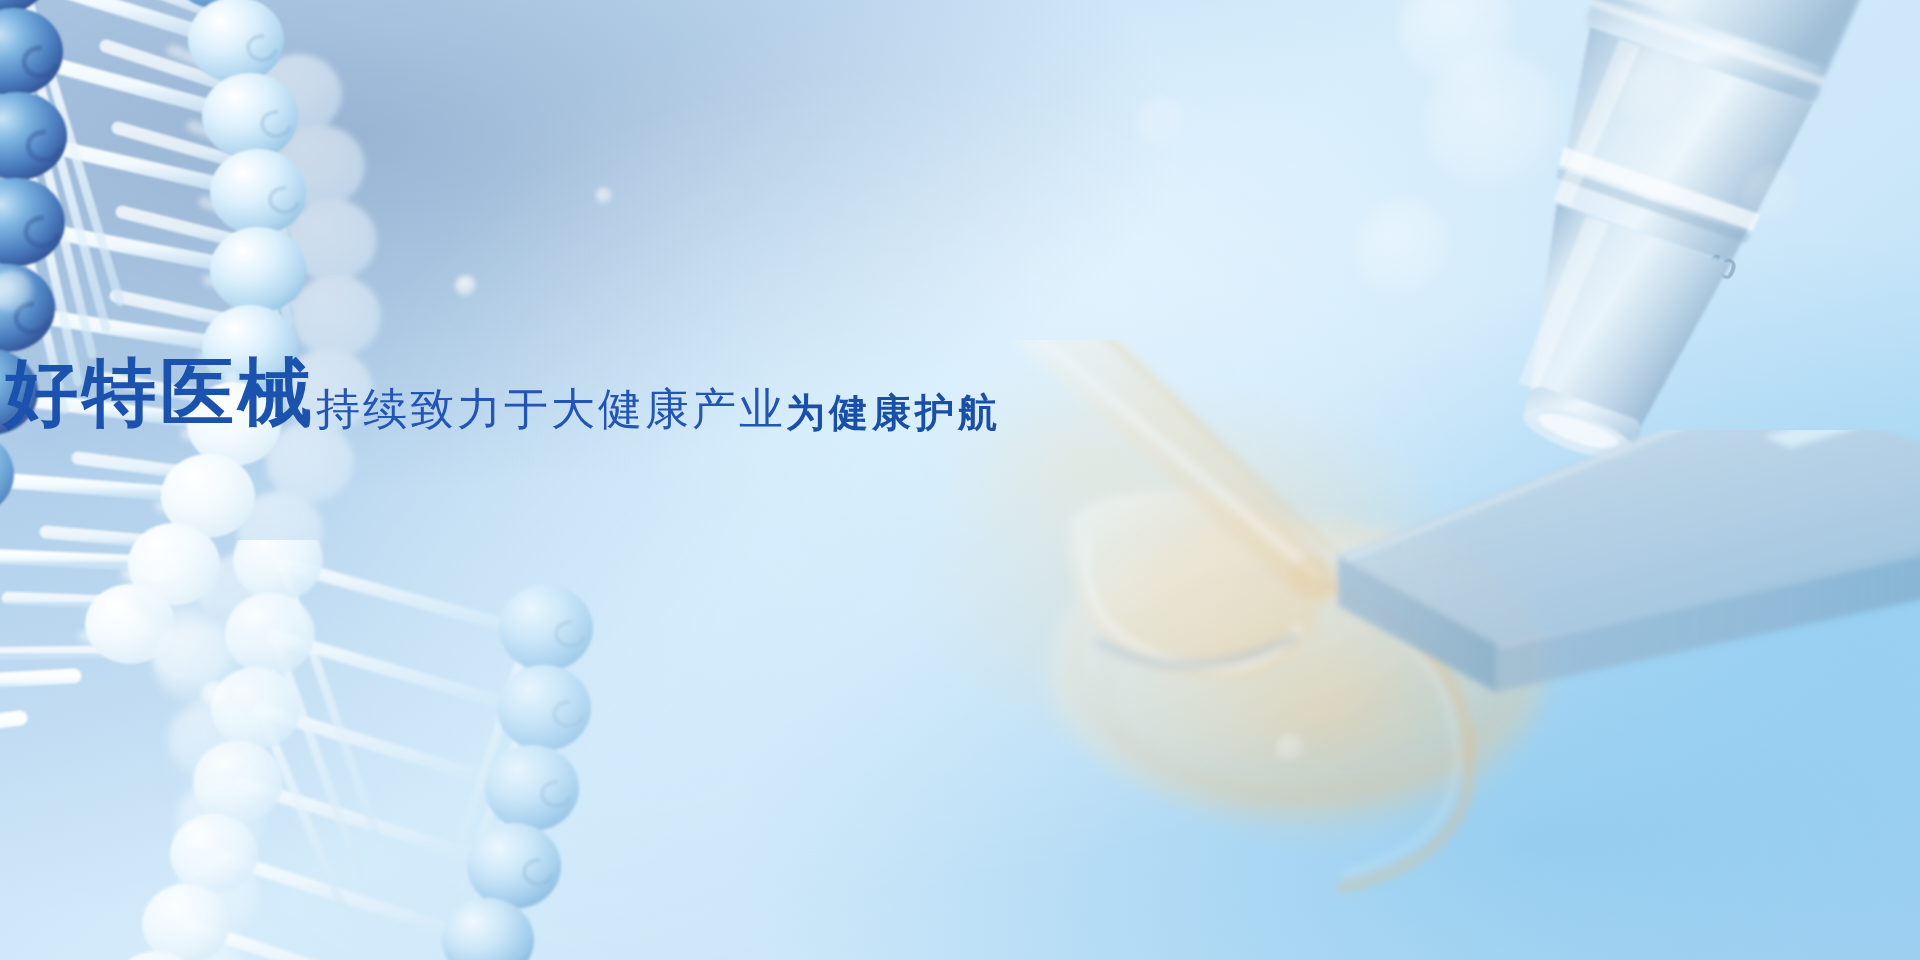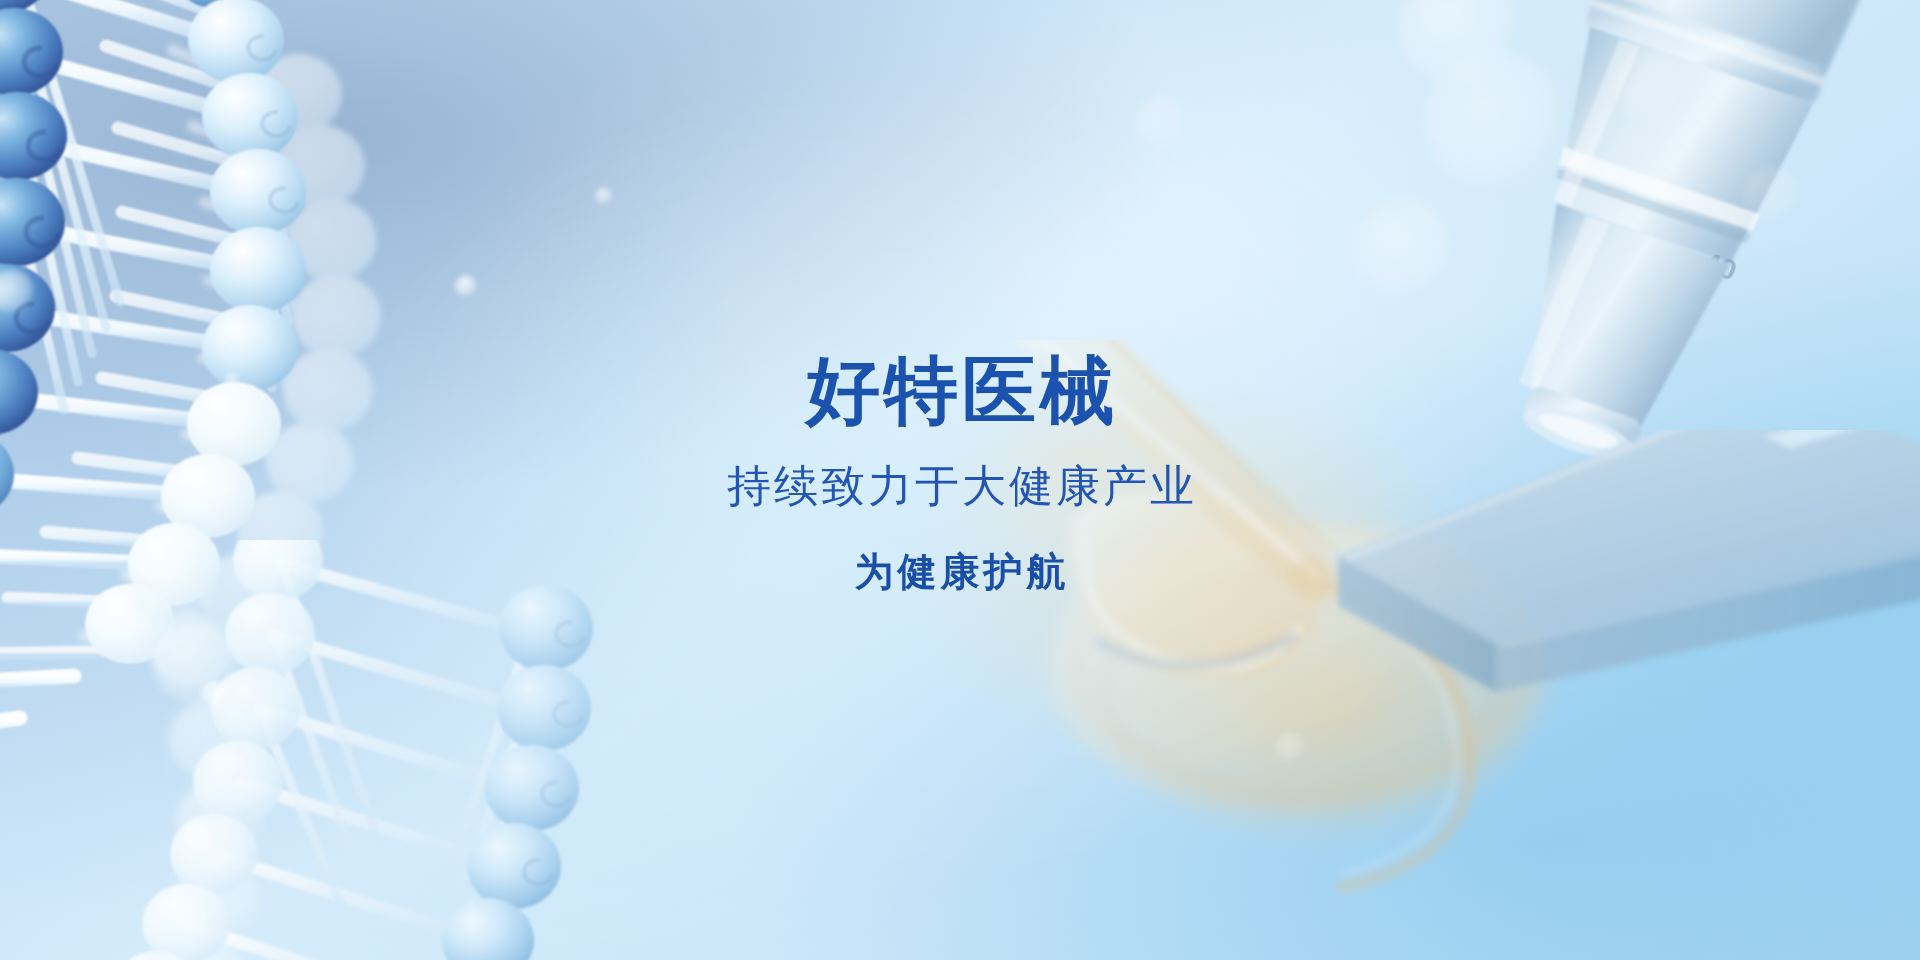--- a/index.html
+++ b/index.html
@@ -57,21 +57,21 @@
       radial-gradient(ellipse 42% 60% at 47% 50%, rgba(214,238,252,0.55) 0%, rgba(214,238,252,0) 72%),
       radial-gradient(ellipse 30% 40% at 30% 78%, rgba(206,233,250,0.40) 0%, rgba(206,233,250,0) 75%);
   }
 
   
   #hero-text {
     position:absolute;
     left:4px; right:0;
     top:352px;
     display:flex;
-    flex-direction:column;
+    flex-direction:row;
     align-items:center;
     z-index:40;
     pointer-events:none;
   }
   #hero-text > * { pointer-events:auto; }
 
   .hero-title {
     font-size:74px;
     font-weight:700;
     letter-spacing:4px;

